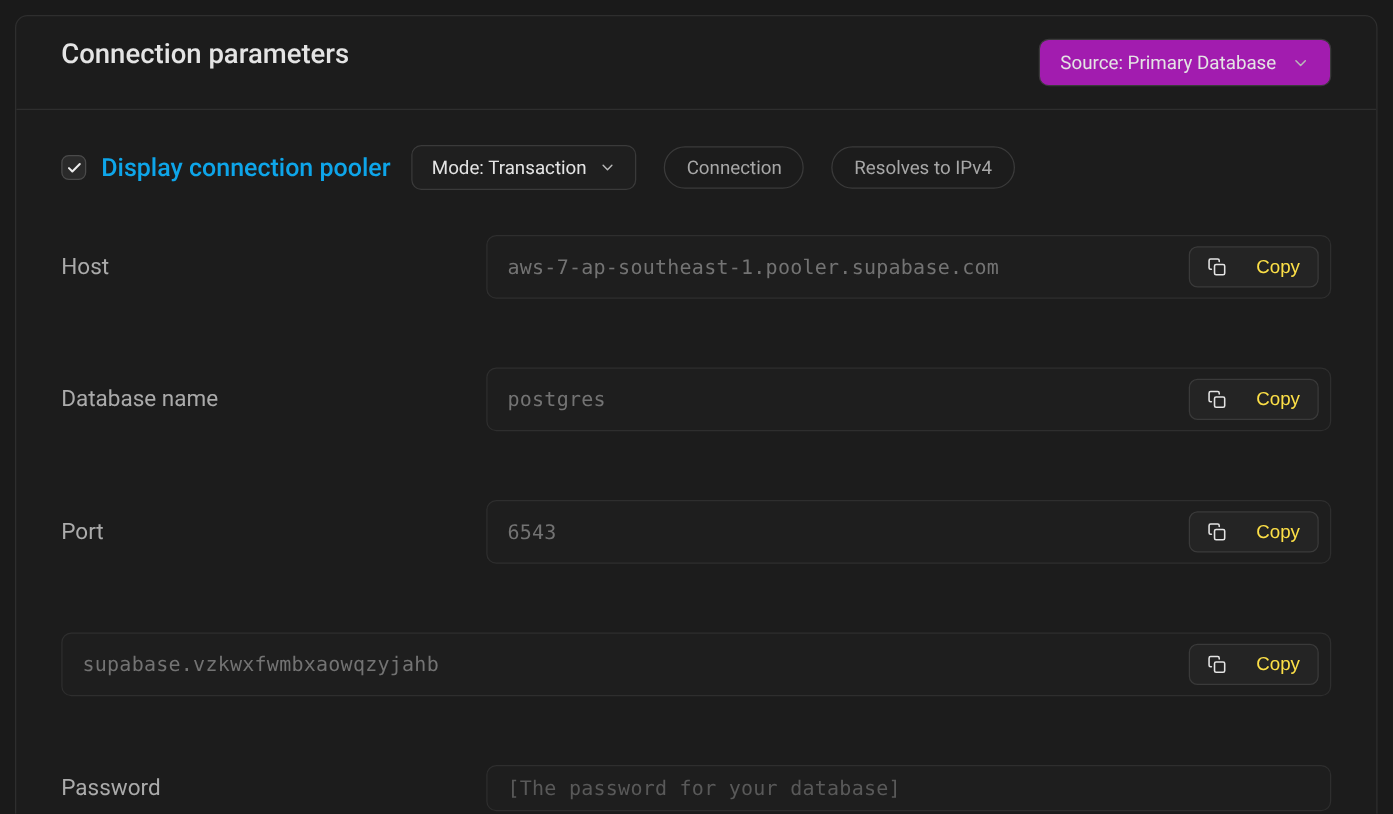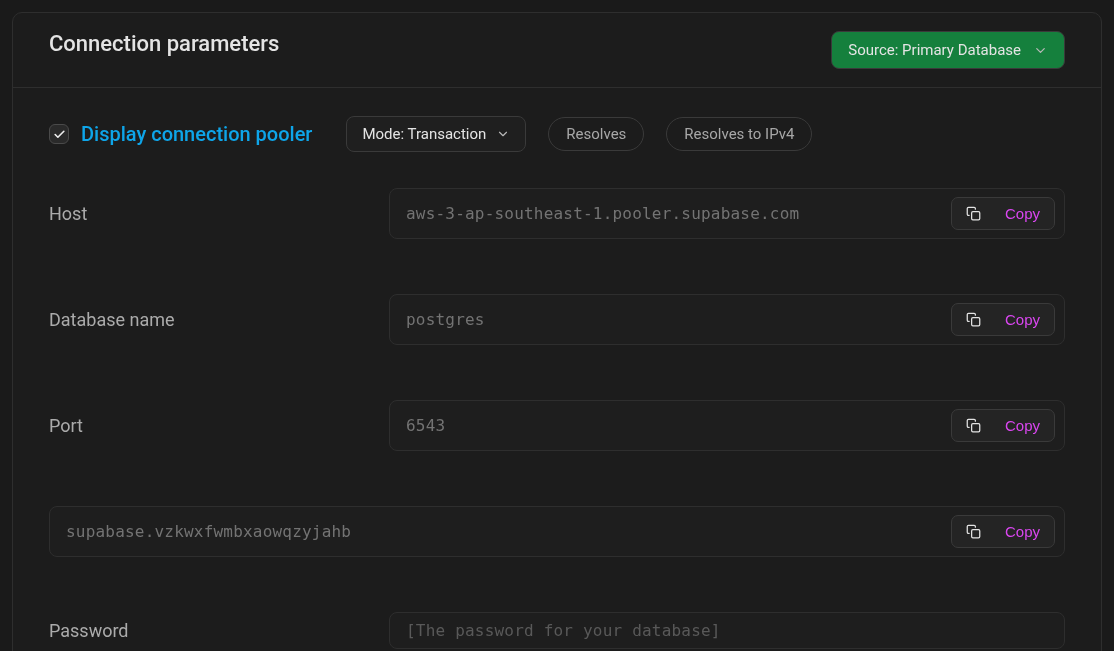--- a/index.html
+++ b/index.html
@@ -36,21 +36,21 @@
       font-size: 22px;
       font-weight: 500;
       color: #e4e4e4;
     }
 
     .select {
       display: flex;
       align-items: center;
       gap: 12px;
       border: 1px solid #3a3a3a;
-      background: #15803d;
+      background: #a21caf;
       border-radius: 8px;
       padding: 9px 16px;
       font-size: 15px;
       color: #e4e4e4;
       cursor: pointer;
     }
 
     .select svg { flex-shrink: 0; }
 
     .card-body {
@@ -92,21 +92,21 @@
       display: flex;
       align-items: center;
       gap: 10px;
       border: 1px solid #3a3a3a;
       background: #1f1f1f;
       border-radius: 8px;
       padding: 8px 15px;
       font-size: 15px;
       color: #e4e4e4;
       cursor: pointer;
-      margin-left: 22px;
+      margin-left: 5px;
     }
 
     .chip {
       border: 1px solid #3a3a3a;
       background: transparent;
       border-radius: 999px;
       padding: 7px 17px;
       font-size: 15px;
       color: #a7a7a7;
       cursor: default;
@@ -158,21 +158,21 @@
 
     .copy-btn {
       display: inline-flex;
       align-items: center;
       gap: 24px;
       border: 1px solid #3a3a3a;
       background: #242424;
       border-radius: 7px;
       padding: 7px 14px;
       font-size: 15px;
-      color: #d946ef;
+      color: #fde047;
       cursor: pointer;
     }
 
     .copy-btn svg { flex-shrink: 0; }
   </style>
 </head>
 <body>
 
 <div class="card">
   <div class="card-header">
@@ -196,29 +196,29 @@
         <span class="check-label">Display connection pooler</span>
       </span>
 
       <div class="mode-select">
         <span>Mode: Transaction</span>
         <svg width="14" height="14" viewBox="0 0 24 24" fill="none" stroke="#b8b8b8" stroke-width="2" stroke-linecap="round" stroke-linejoin="round">
             <polyline points="6 9 12 15 18 9"></polyline>
           </svg>
       </div>
 
-      <span class="chip">Resolves</span>
+      <span class="chip">Connection</span>
       <span class="chip">Resolves to IPv4</span>
     </div>
 
     <div id="fields">
         <div class="field-row">
           <div class="field-label">Host</div>
           <div class="field-input-wrap">
-            <div class="field-value">aws-3-ap-southeast-1.pooler.supabase.com</div>
+            <div class="field-value">aws-7-ap-southeast-1.pooler.supabase.com</div>
             <button class="copy-btn" type="button">
               <svg width="15" height="15" viewBox="0 0 24 24" fill="none" stroke="#e4e4e4" stroke-width="2" stroke-linecap="round" stroke-linejoin="round">
                 <rect x="9" y="9" width="13" height="13" rx="2" ry="2"></rect>
                 <path d="M5 15H4a2 2 0 0 1-2-2V4a2 2 0 0 1 2-2h9a2 2 0 0 1 2 2v1"></path>
               </svg>
               <span>Copy</span>
             </button>
           </div>
         </div>
         <div class="field-row">

